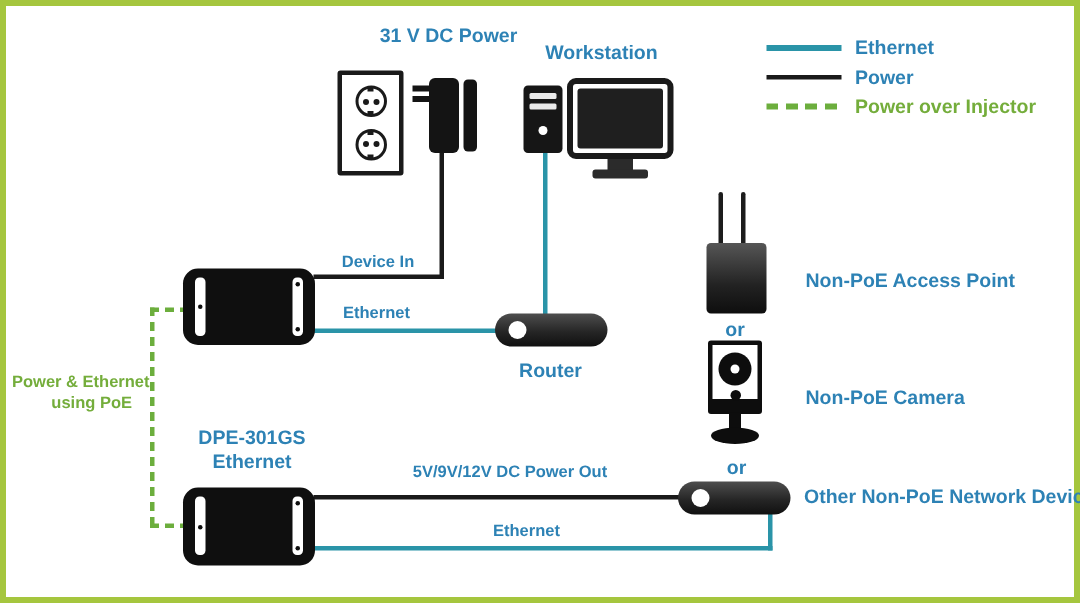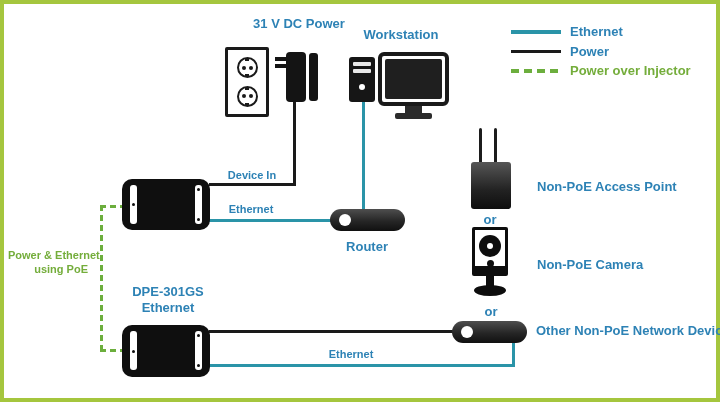--- a/index.html
+++ b/index.html
@@ -184,19 +184,20 @@
   </div>
   <div class="poe-box" style="left:122px;top:325px;height:52px">
     <div class="strip l">
         <span class="pdot" style="top:19px"></span>
       </div>
     <div class="strip r">
         <span class="pdot" style="top:3px"></span>
         <span class="pdot" style="bottom:3px"></span>
       </div>
   </div>
+  <div class="lbl small center" style="left:255px;top:309px;width:170px">5V/9V/12V DC Power Out</div>
   <div class="lbl small center" style="left:301px;top:348px;width:100px">Ethernet</div>
 
   <div class="lbl small right green-text" style="left:8px;top:248px;width:80px;line-height:14px">
     <div>Power &amp; Ethernet</div>
     <div>using PoE</div>
   </div>
 </div>
 
 </body></html>

